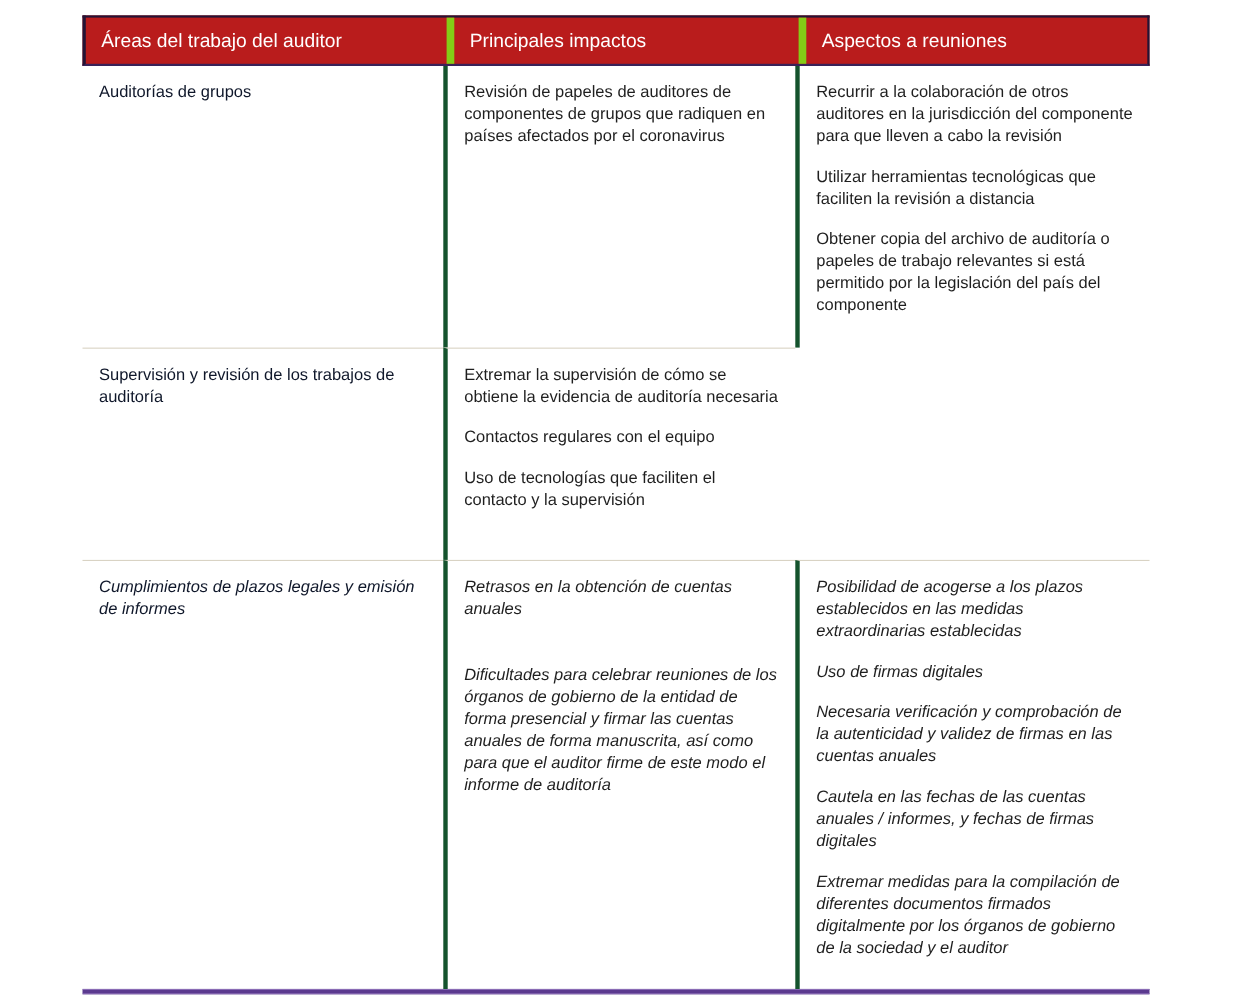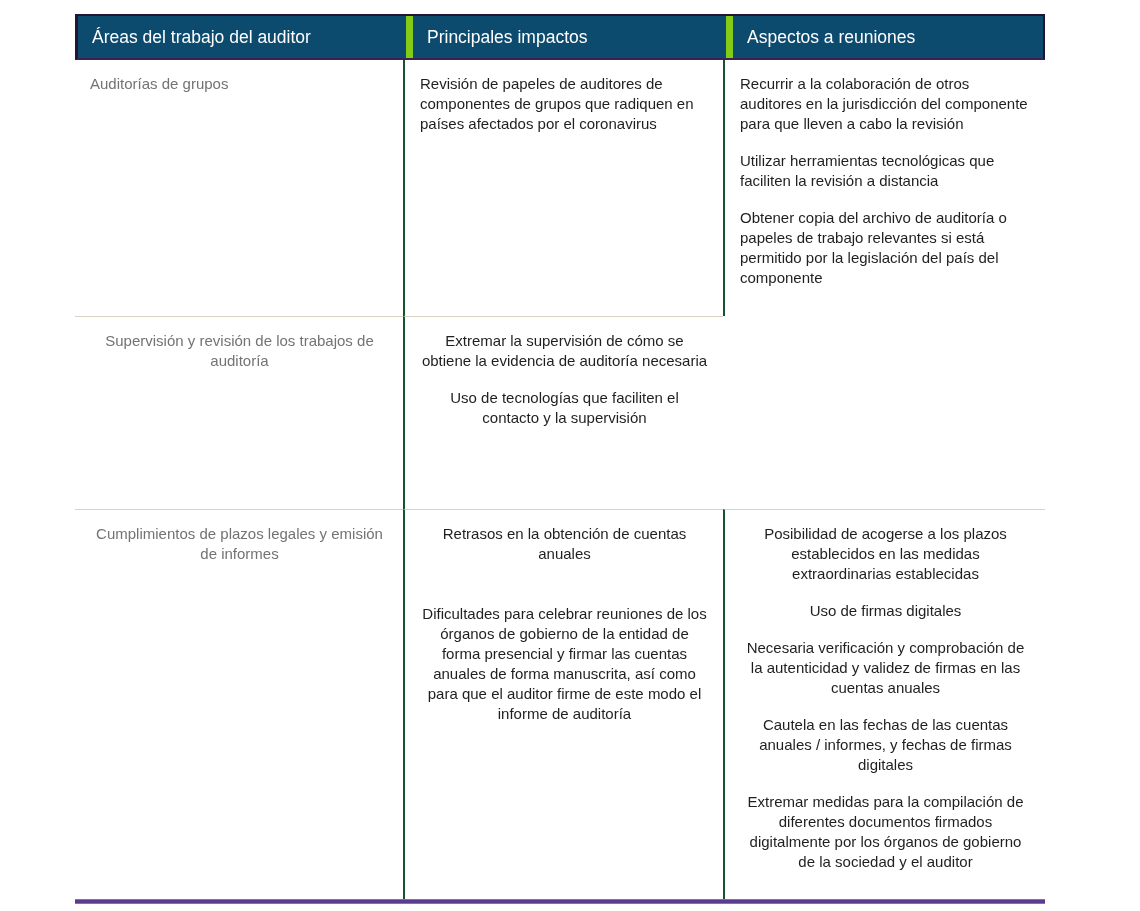--- a/index.html
+++ b/index.html
@@ -18,21 +18,21 @@
   .table {
     position: absolute;
     left: 75px;
     top: 14px;
     width: 970px;
   }
   
   .thead {
     display: grid;
     grid-template-columns: 328px 320px 322px;
-    background: #0c4a6e;
+    background: #b91c1c;
     border: 2px solid #241335;
     border-left-width: 3px;
     border-bottom-color: #3a2258;
     box-sizing: border-box;
     height: 46px;
   }
   .hcell {
     color: #ffffff;
     font-size: 17.5px;
     line-height: 42px;
@@ -44,43 +44,42 @@
   .hcell + .hcell {
     border-left: 7px solid #84cc16;
   }
   
   .trow {
     display: grid;
     grid-template-columns: 328px 320px 322px;
   }
   .trow.r1 { min-height: 256px; }
   .trow.r2 { min-height: 193px; }
-  .trow.r3 { min-height: 384px; }
+  .trow.r3 { min-height: 384px; font-style: italic; }
   .cell {
     box-sizing: border-box;
     padding: 14px 14px 10px 15px;
     font-size: 15px;
     line-height: 20px;
     color: #1f1f1f;
   }
   .cell + .cell {
-    border-left: 2px solid #14532d;
+    border-left: 4px solid #14532d;
   }
   .trow + .trow .cell {
     border-top: 1px solid #d9d3c4;
-    text-align: center;
   }
   .cell p {
     margin: 0 0 17px 0;
   }
   .cell p.gap-xl {
     margin-top: 40px;
   }
   .area-cell p {
-    color: #737373;
+    color: #0f172a;
   }
   .bottom-line {
     width: 970px;
     height: 5px;
     background: #5b3a8f;
     box-shadow: inset 0 1px 0 #8a6cb5, inset 0 -1px 0 #8a6cb5;
   }
 </style>
 </head>
 <body>
@@ -109,20 +108,21 @@
           <p>Obtener copia del archivo de auditoría o papeles de trabajo relevantes si está permitido por la legislación del país del componente</p>
         </div>
       </div>
 
       <div class="trow r2">
         <div class="cell area-cell">
           <p>Supervisión y revisión de los trabajos de auditoría</p>
         </div>
         <div class="cell">
           <p>Extremar la supervisión de cómo se obtiene la evidencia de auditoría necesaria</p>
+          <p>Contactos regulares con el equipo</p>
           <p>Uso de tecnologías que faciliten el contacto y la supervisión</p>
         </div>
       </div>
 
       <div class="trow r3">
         <div class="cell area-cell">
           <p>Cumplimientos de plazos legales y emisión de informes</p>
         </div>
         <div class="cell">
           <p>Retrasos en la obtención de cuentas anuales</p>

